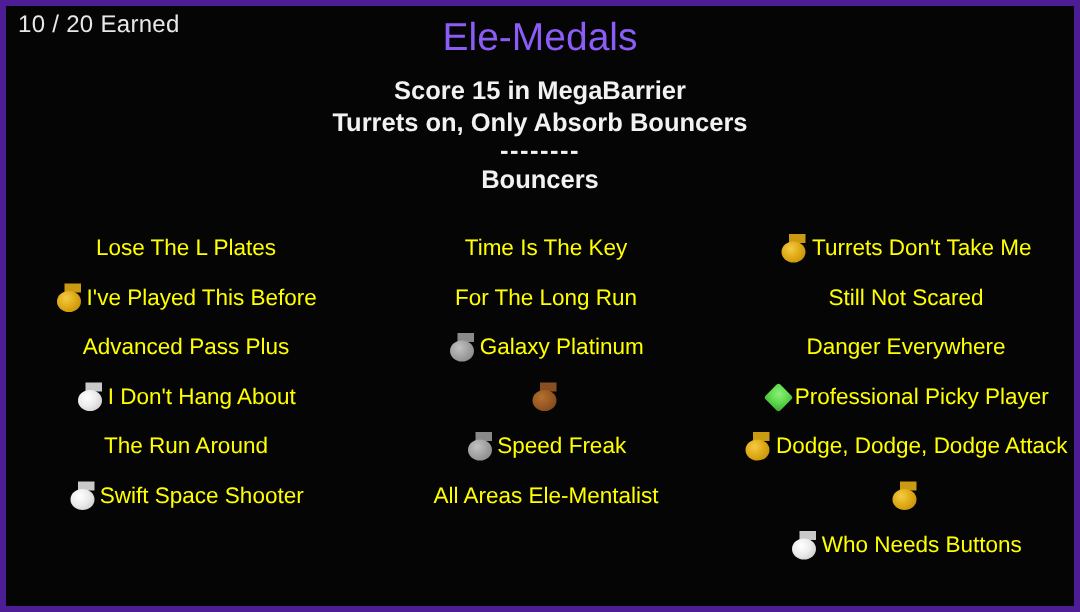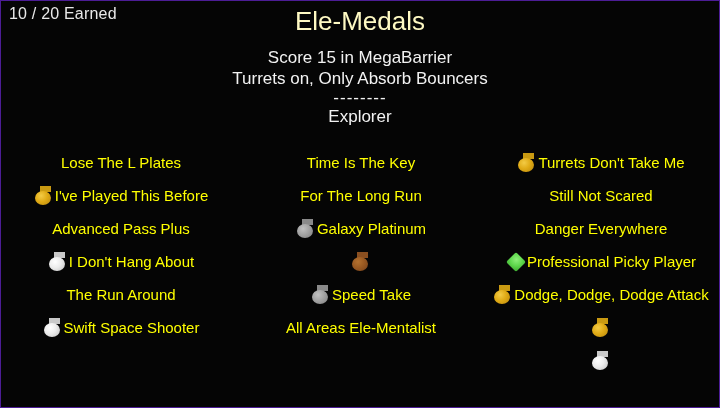--- a/index.html
+++ b/index.html
@@ -5,21 +5,21 @@
   html, body {
     margin: 0;
     padding: 0;
     background: #000000;
   }
   #screen {
     position: relative;
     width: 720px;
     height: 408px;
     background: #050505;
-    border: 1px solid #4c1d95;
+    border: 4px solid #4c1d95;
     box-sizing: border-box;
     overflow: hidden;
     font-family: "Liberation Sans", sans-serif;
     -webkit-font-smoothing: antialiased;
   }
 
   
   #earned-counter {
     position: absolute;
     left: 8px;
@@ -30,35 +30,36 @@
     letter-spacing: 0.2px;
     white-space: nowrap;
   }
 
   #page-title {
     position: absolute;
     left: 0;
     right: 0;
     top: 4px;
     text-align: center;
-    color: #fef9c3;
+    color: #8b5cf6;
     font-size: 26px;
     line-height: 32px;
     white-space: nowrap;
   }
 
   #subtitle-block {
     position: absolute;
     left: 0;
     right: 0;
     top: 46px;
     text-align: center;
     color: #f2f2f2;
     font-size: 17px;
     line-height: 21px;
+    font-weight: bold;
   }
   #subtitle-block .sub-line {
     display: block;
     white-space: nowrap;
   }
   #subtitle-block .sep-line {
     display: block;
     font-size: 17px;
     line-height: 17px;
     letter-spacing: 1px;
@@ -162,21 +163,21 @@
 <div id="screen">
 
   <div id="earned-counter">10 / 20 Earned</div>
 
   <div id="page-title">Ele-Medals</div>
 
   <div id="subtitle-block">
     <span class="sub-line">Score 15 in MegaBarrier</span>
     <span class="sub-line">Turrets on, Only Absorb Bouncers</span>
     <span class="sep-line">--------</span>
-    <span class="sub-line">Explorer</span>
+    <span class="sub-line">Bouncers</span>
   </div>
 
   <div id="medal-grid">
       <div class="medal-column">
         <div class="medal-row">
           <span class="icon-slot empty"></span>
           <span class="medal-label">Lose The L Plates</span>
         </div>
         <div class="medal-row">
           <span class="icon-slot medal-icon medal-gold">
@@ -228,21 +229,21 @@
           <span class="icon-slot medal-icon medal-bronze">
             <span class="clasp"></span>
             <span class="disc"></span>
           </span>
         </div>
         <div class="medal-row">
           <span class="icon-slot medal-icon medal-grey">
             <span class="clasp"></span>
             <span class="disc"></span>
           </span>
-          <span class="medal-label">Speed Take</span>
+          <span class="medal-label">Speed Freak</span>
         </div>
         <div class="medal-row">
           <span class="icon-slot empty"></span>
           <span class="medal-label">All Areas Ele-Mentalist</span>
         </div>
         <div class="medal-row">
           <span class="icon-slot empty"></span>
           <span class="medal-label"></span>
         </div>
       </div>
@@ -279,17 +280,18 @@
           <span class="icon-slot medal-icon medal-gold">
             <span class="clasp"></span>
             <span class="disc"></span>
           </span>
         </div>
         <div class="medal-row">
           <span class="icon-slot medal-icon medal-silver">
             <span class="clasp"></span>
             <span class="disc"></span>
           </span>
+          <span class="medal-label">Who Needs Buttons</span>
         </div>
       </div>
     </div>
 
 </div>
 
 </body></html>

